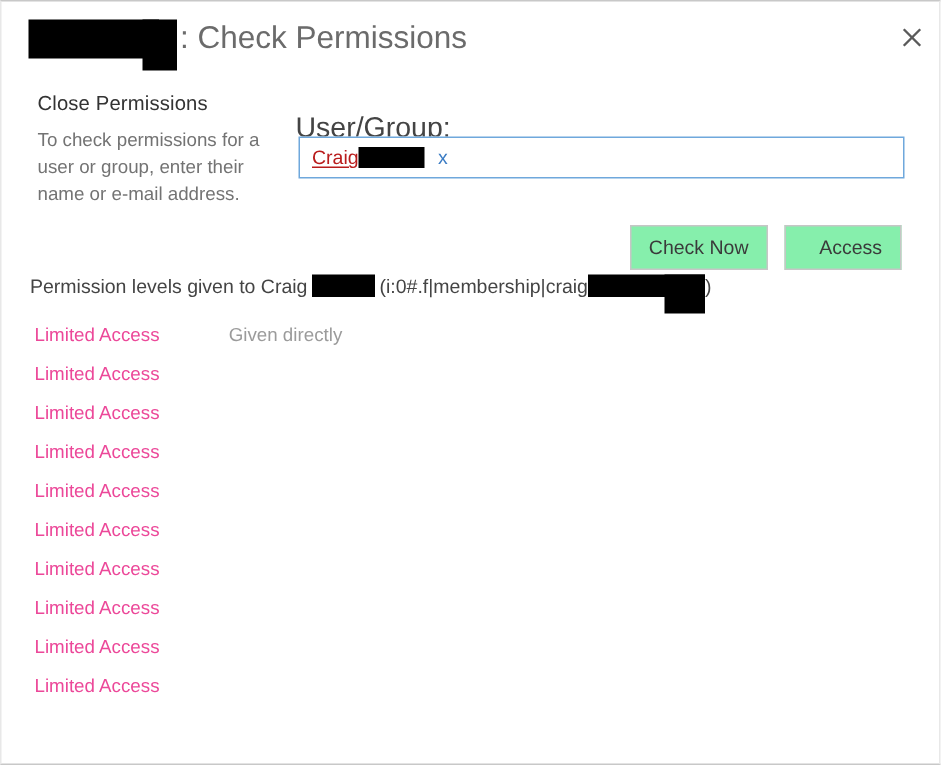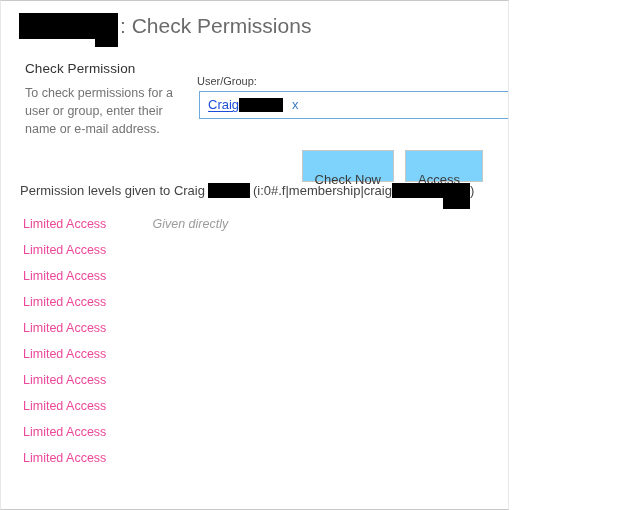--- a/index.html
+++ b/index.html
@@ -9,21 +9,21 @@
   }
   body {
     width: 633px;
     height: 510px;
     font-family: "Liberation Sans", sans-serif;
     -webkit-font-smoothing: antialiased;
   }
 
   #dialog {
     position: relative;
-    width: 509px;
+    width: 627px;
     height: 510px;
     box-sizing: border-box;
     background: #ffffff;
     border-top: 1px solid #c8c8c8;
     border-left: 1px solid #e8e8e8;
     border-right: 1px solid #e8e8e8;
     border-bottom: 1px solid #c8c8c8;
     overflow: hidden;
   }
 
@@ -96,21 +96,21 @@
     color: #737373;
     line-height: 18px;
     margin: 0;
   }
 
   
   #usergroup-label {
     position: absolute;
     left: 196px;
     top: 74px;
-    font-size: 11px;
+    font-size: 19px;
     color: #444444;
   }
   #usergroup-field {
     position: absolute;
     left: 198px;
     top: 90px;
     width: 404px;
     height: 28px;
     box-sizing: border-box;
     border: 1px solid #6fa8dc;
@@ -121,21 +121,21 @@
     position: absolute;
     left: 8px;
     top: 5px;
     display: flex;
     align-items: center;
     gap: 0px;
     white-space: nowrap;
   }
   #token-name {
     font-size: 13px;
-    color: #1d4ed8;
+    color: #b91c1c;
     text-decoration: underline;
     text-underline-offset: 2px;
   }
   #token-redact {
     display: inline-block;
     width: 44px;
     height: 14px;
     background: #000000;
     margin-left: 0px;
   }
@@ -151,29 +151,29 @@
     position: absolute;
     right: 25px;
     top: 149px;
     display: flex;
     gap: 11px;
   }
   .dlg-btn {
     min-width: 78px;
     height: 30px;
     box-sizing: border-box;
-    background: #7dd3fc;
+    background: #86efac;
     border: 1px solid #c6c6c6;
     color: #3a3a3a;
     font-family: "Liberation Sans", sans-serif;
     font-size: 13px;
     cursor: pointer;
-    padding: 15px 12px;
+    padding: 0 12px;
     line-height: 28px;
-    text-align: left;
+    text-align: right;
   }
 
   
   #results-header {
     position: absolute;
     left: 19px;
     top: 182px;
     font-size: 13px;
     color: #444444;
     white-space: nowrap;
@@ -226,21 +226,20 @@
   .result-level {
     display: inline-block;
     width: 125px;
     font-size: 12.5px;
     color: #ec4899;
   }
   .result-source {
     display: inline-block;
     font-size: 12.5px;
     color: #9b9b9b;
-    font-style: italic;
   }
 </style>
 </head>
 <body>
 
 <div id="dialog">
 
   <div id="title-bar">
     <div id="title-redact-wide"></div>
     <div id="title-redact-tall"></div>
@@ -250,21 +249,21 @@
       <span>
         <svg width="14" height="14" viewBox="0 0 14 14" aria-hidden="true">
           <line x1="1.5" y1="1.5" x2="12.5" y2="12.5" stroke="#5a5a5a" stroke-width="1.6"></line>
           <line x1="12.5" y1="1.5" x2="1.5" y2="12.5" stroke="#5a5a5a" stroke-width="1.6"></line>
         </svg>
       </span>
     </button>
   </div>
 
   <div id="left-col">
-    <div id="left-heading">Check Permission</div>
+    <div id="left-heading">Close Permissions</div>
     <div id="left-desc">To check permissions for a user or group, enter their name or e-mail address.</div>
   </div>
 
   <div id="usergroup-label">User/Group:</div>
 
   <div id="usergroup-field">
     <div id="usergroup-token">
       <span id="token-name">Craig</span>
       <span id="token-redact"></span>
       <span id="token-remove">x</span>

